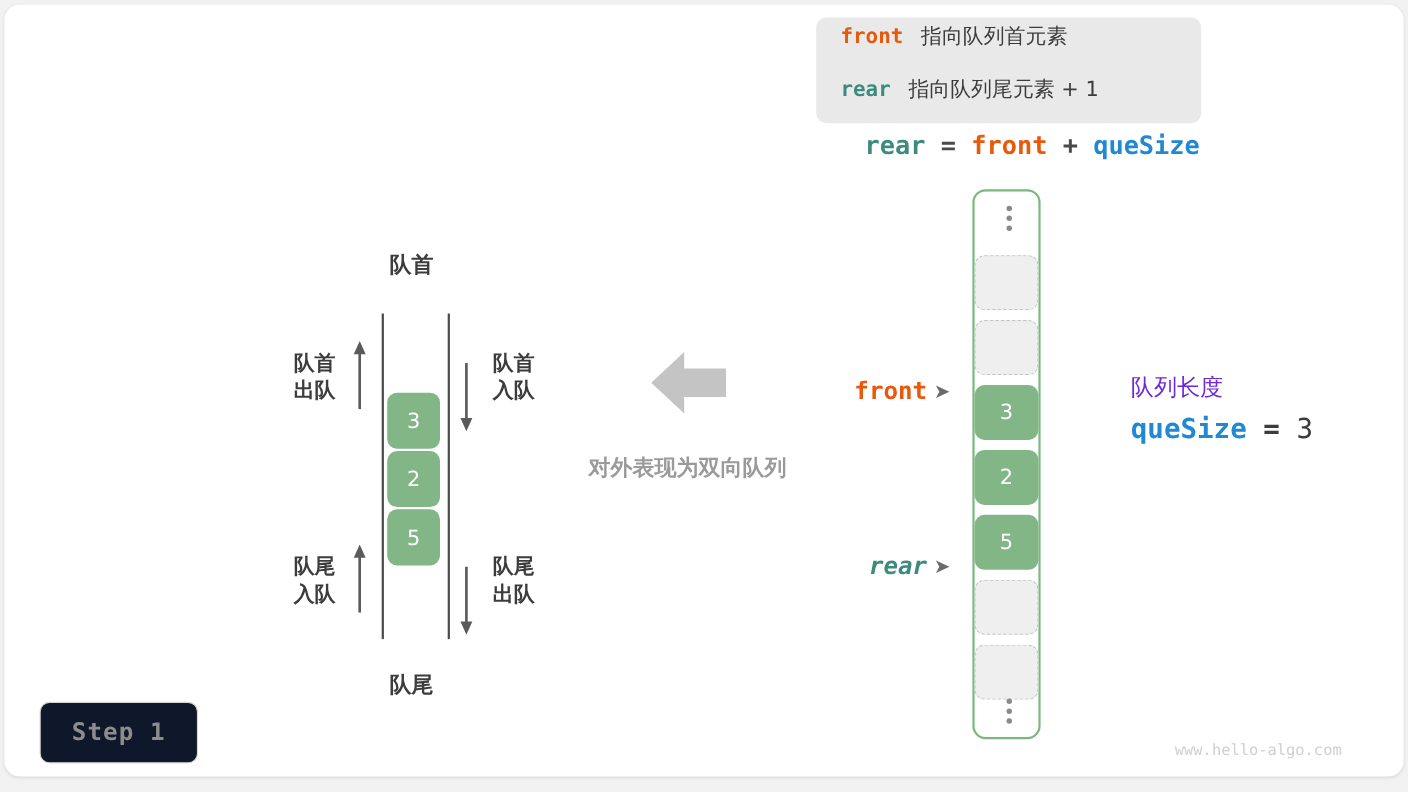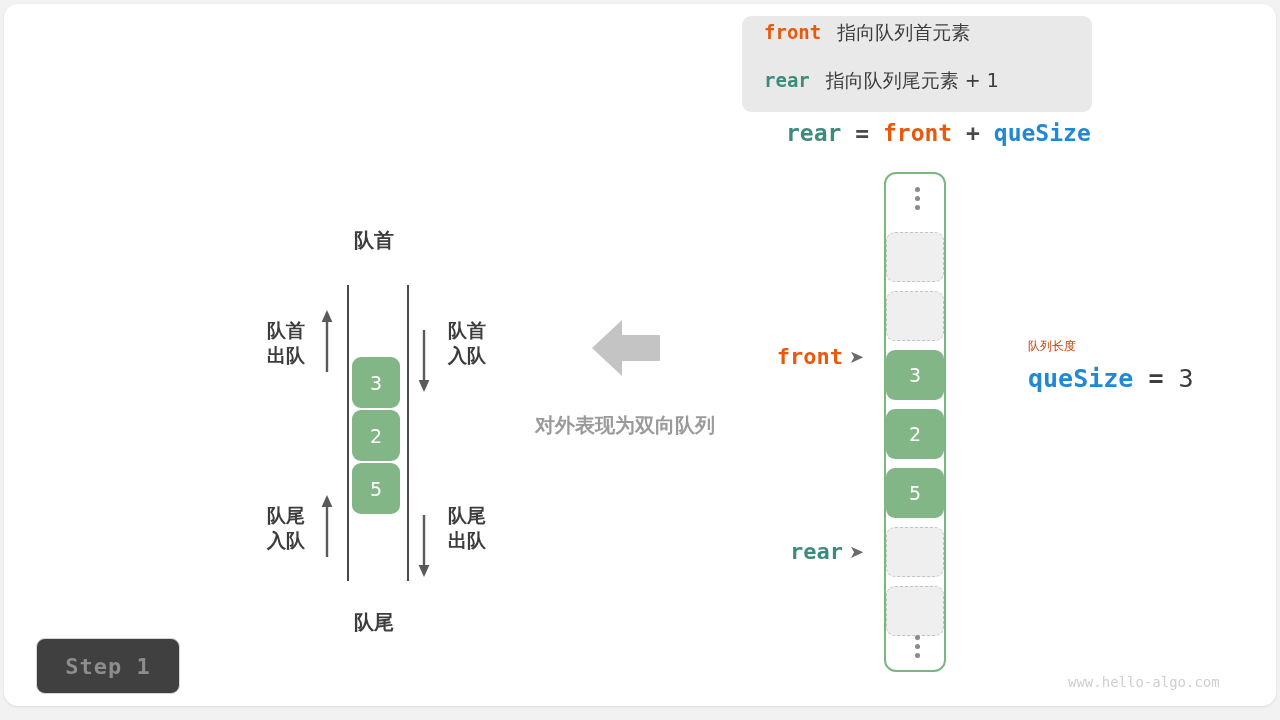--- a/index.html
+++ b/index.html
@@ -147,22 +147,22 @@
     top: -1px;
   }
 
   
   .side-note {
     left: 1028px;
     top: 338px;
     white-space: nowrap;
   }
   .side-note .n1 {
-    font-size: 12px;
-    color: #c2410c;
+    font-size: 21px;
+    color: #6d28d9;
     font-family: "DejaVu Sans", sans-serif;
     margin-bottom: 9px;
   }
   .side-note .n2 {
     font-size: 25px;
     font-family: "DejaVu Sans Mono", "Liberation Mono", monospace;
     font-weight: bold;
   }
 
   
@@ -228,21 +228,21 @@
     line-height: 1.55;
     font-family: "DejaVu Sans", sans-serif;
   }
 
   
   .step-badge {
     left: 36px;
     top: 638px;
     width: 144px;
     height: 56px;
-    background: #404040;
+    background: #0f172a;
     border: 1px solid #d6d6d6;
     border-radius: 9px;
     display: flex;
     align-items: center;
     justify-content: center;
     box-sizing: border-box;
   }
   .step-badge span {
     font-family: "DejaVu Sans Mono", "Liberation Mono", monospace;
     font-weight: bold;
@@ -318,21 +318,21 @@
       <span></span>
         <span></span>
         <span></span>
     </div>
   </div>
 
   <div class="abs ptr" style="left:688px; top:344px; width:176px; color:#e8590c;">
     <span>front</span><span class="arrowglyph">➤</span>
   </div>
 
-  <div class="abs ptr" style="left:688px; top:539px; width:176px; color:#3d8b7d;">
+  <div class="abs ptr" style="left:688px; top:503px; width:176px; color:#3d8b7d;font-style:italic;">
     <span>rear</span><span class="arrowglyph">➤</span>
   </div>
 
   <div class="abs side-note">
     <div class="n1">队列长度</div>
     <div class="n2">
       <span class="c-size">queSize</span>
       <span class="c-plain">=</span>
       <span class="c-plain" style="font-weight:normal;">3</span>
     </div>

